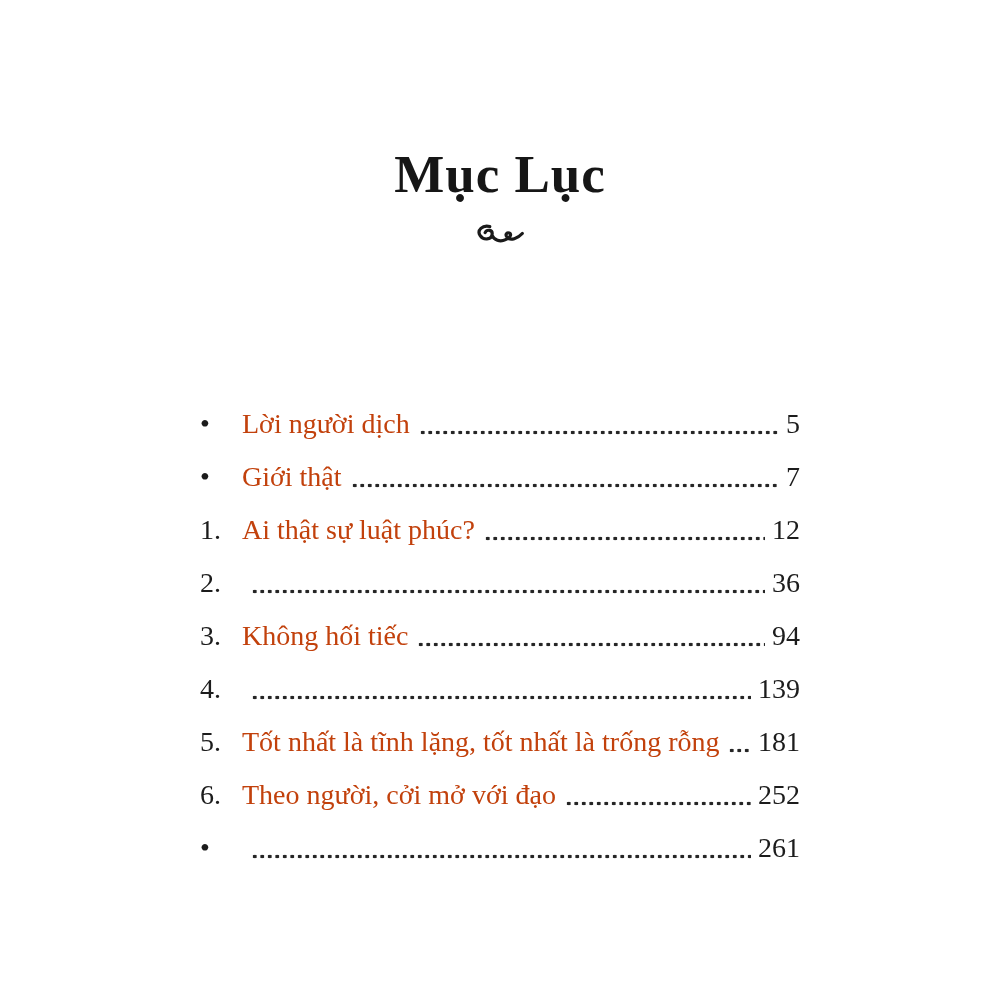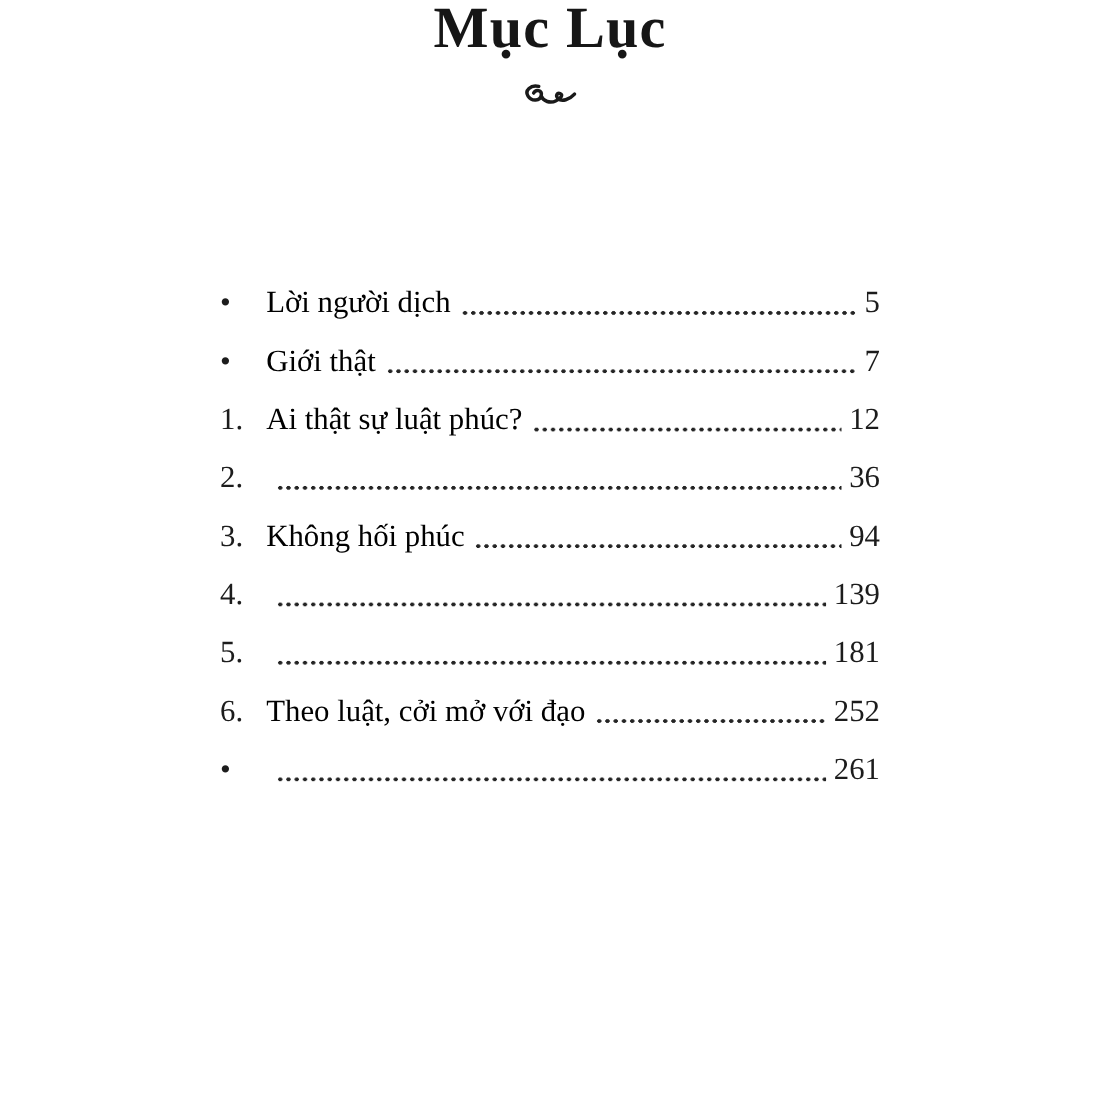--- a/index.html
+++ b/index.html
@@ -7,20 +7,21 @@
     width: 1000px; height: 1000px;
     background: #ffffff;
     font-family: "Liberation Serif", "DejaVu Serif", serif;
     color: #1e1e1e;
     overflow: hidden;
   }
   .page {
     width: 1000px; height: 1000px;
     position: relative;
     box-sizing: border-box;
+    padding-top: 148px;
   }
   .title {
     margin: 0;
     font-size: 53px;
     font-weight: bold;
     text-align: center;
     letter-spacing: 1px;
     line-height: 1;
     color: #161616;
   }
@@ -41,21 +42,21 @@
     font-size: 28px;
     white-space: nowrap;
   }
   .marker {
     width: 42px;
     flex: 0 0 42px;
     color: #1c1c1c;
   }
   .label {
     flex: 0 0 auto;
-    color: #000000;
+    color: #c2410c;
     font-family: Liberation Serif, serif;
   }
   .dots {
     flex: 1 1 auto;
     min-width: 10px;
     height: 5px;
     align-self: flex-end;
     margin: 0 7px 15px 9px;
     background-image: radial-gradient(circle, #242424 1.7px, transparent 2.1px);
     background-size: 7.5px 5px;
@@ -107,40 +108,41 @@
     </div>
 
     <div class="toc-row">
       <span class="marker">2.</span>
       <span class="dots"></span>
       <span class="pagenum">36</span>
     </div>
 
     <div class="toc-row">
       <span class="marker">3.</span>
-      <span class="label">Không hối phúc</span>
+      <span class="label">Không hối tiếc</span>
       <span class="dots"></span>
       <span class="pagenum">94</span>
     </div>
 
     <div class="toc-row">
       <span class="marker">4.</span>
       <span class="dots"></span>
       <span class="pagenum">139</span>
     </div>
 
     <div class="toc-row">
       <span class="marker">5.</span>
+      <span class="label">Tốt nhất là tĩnh lặng, tốt nhất là trống rỗng</span>
       <span class="dots"></span>
       <span class="pagenum">181</span>
     </div>
 
     <div class="toc-row">
       <span class="marker">6.</span>
-      <span class="label">Theo luật, cởi mở với đạo</span>
+      <span class="label">Theo người, cởi mở với đạo</span>
       <span class="dots"></span>
       <span class="pagenum">252</span>
     </div>
 
     <div class="toc-row">
       <span class="marker">•</span>
       <span class="dots"></span>
       <span class="pagenum">261</span>
     </div>
 

